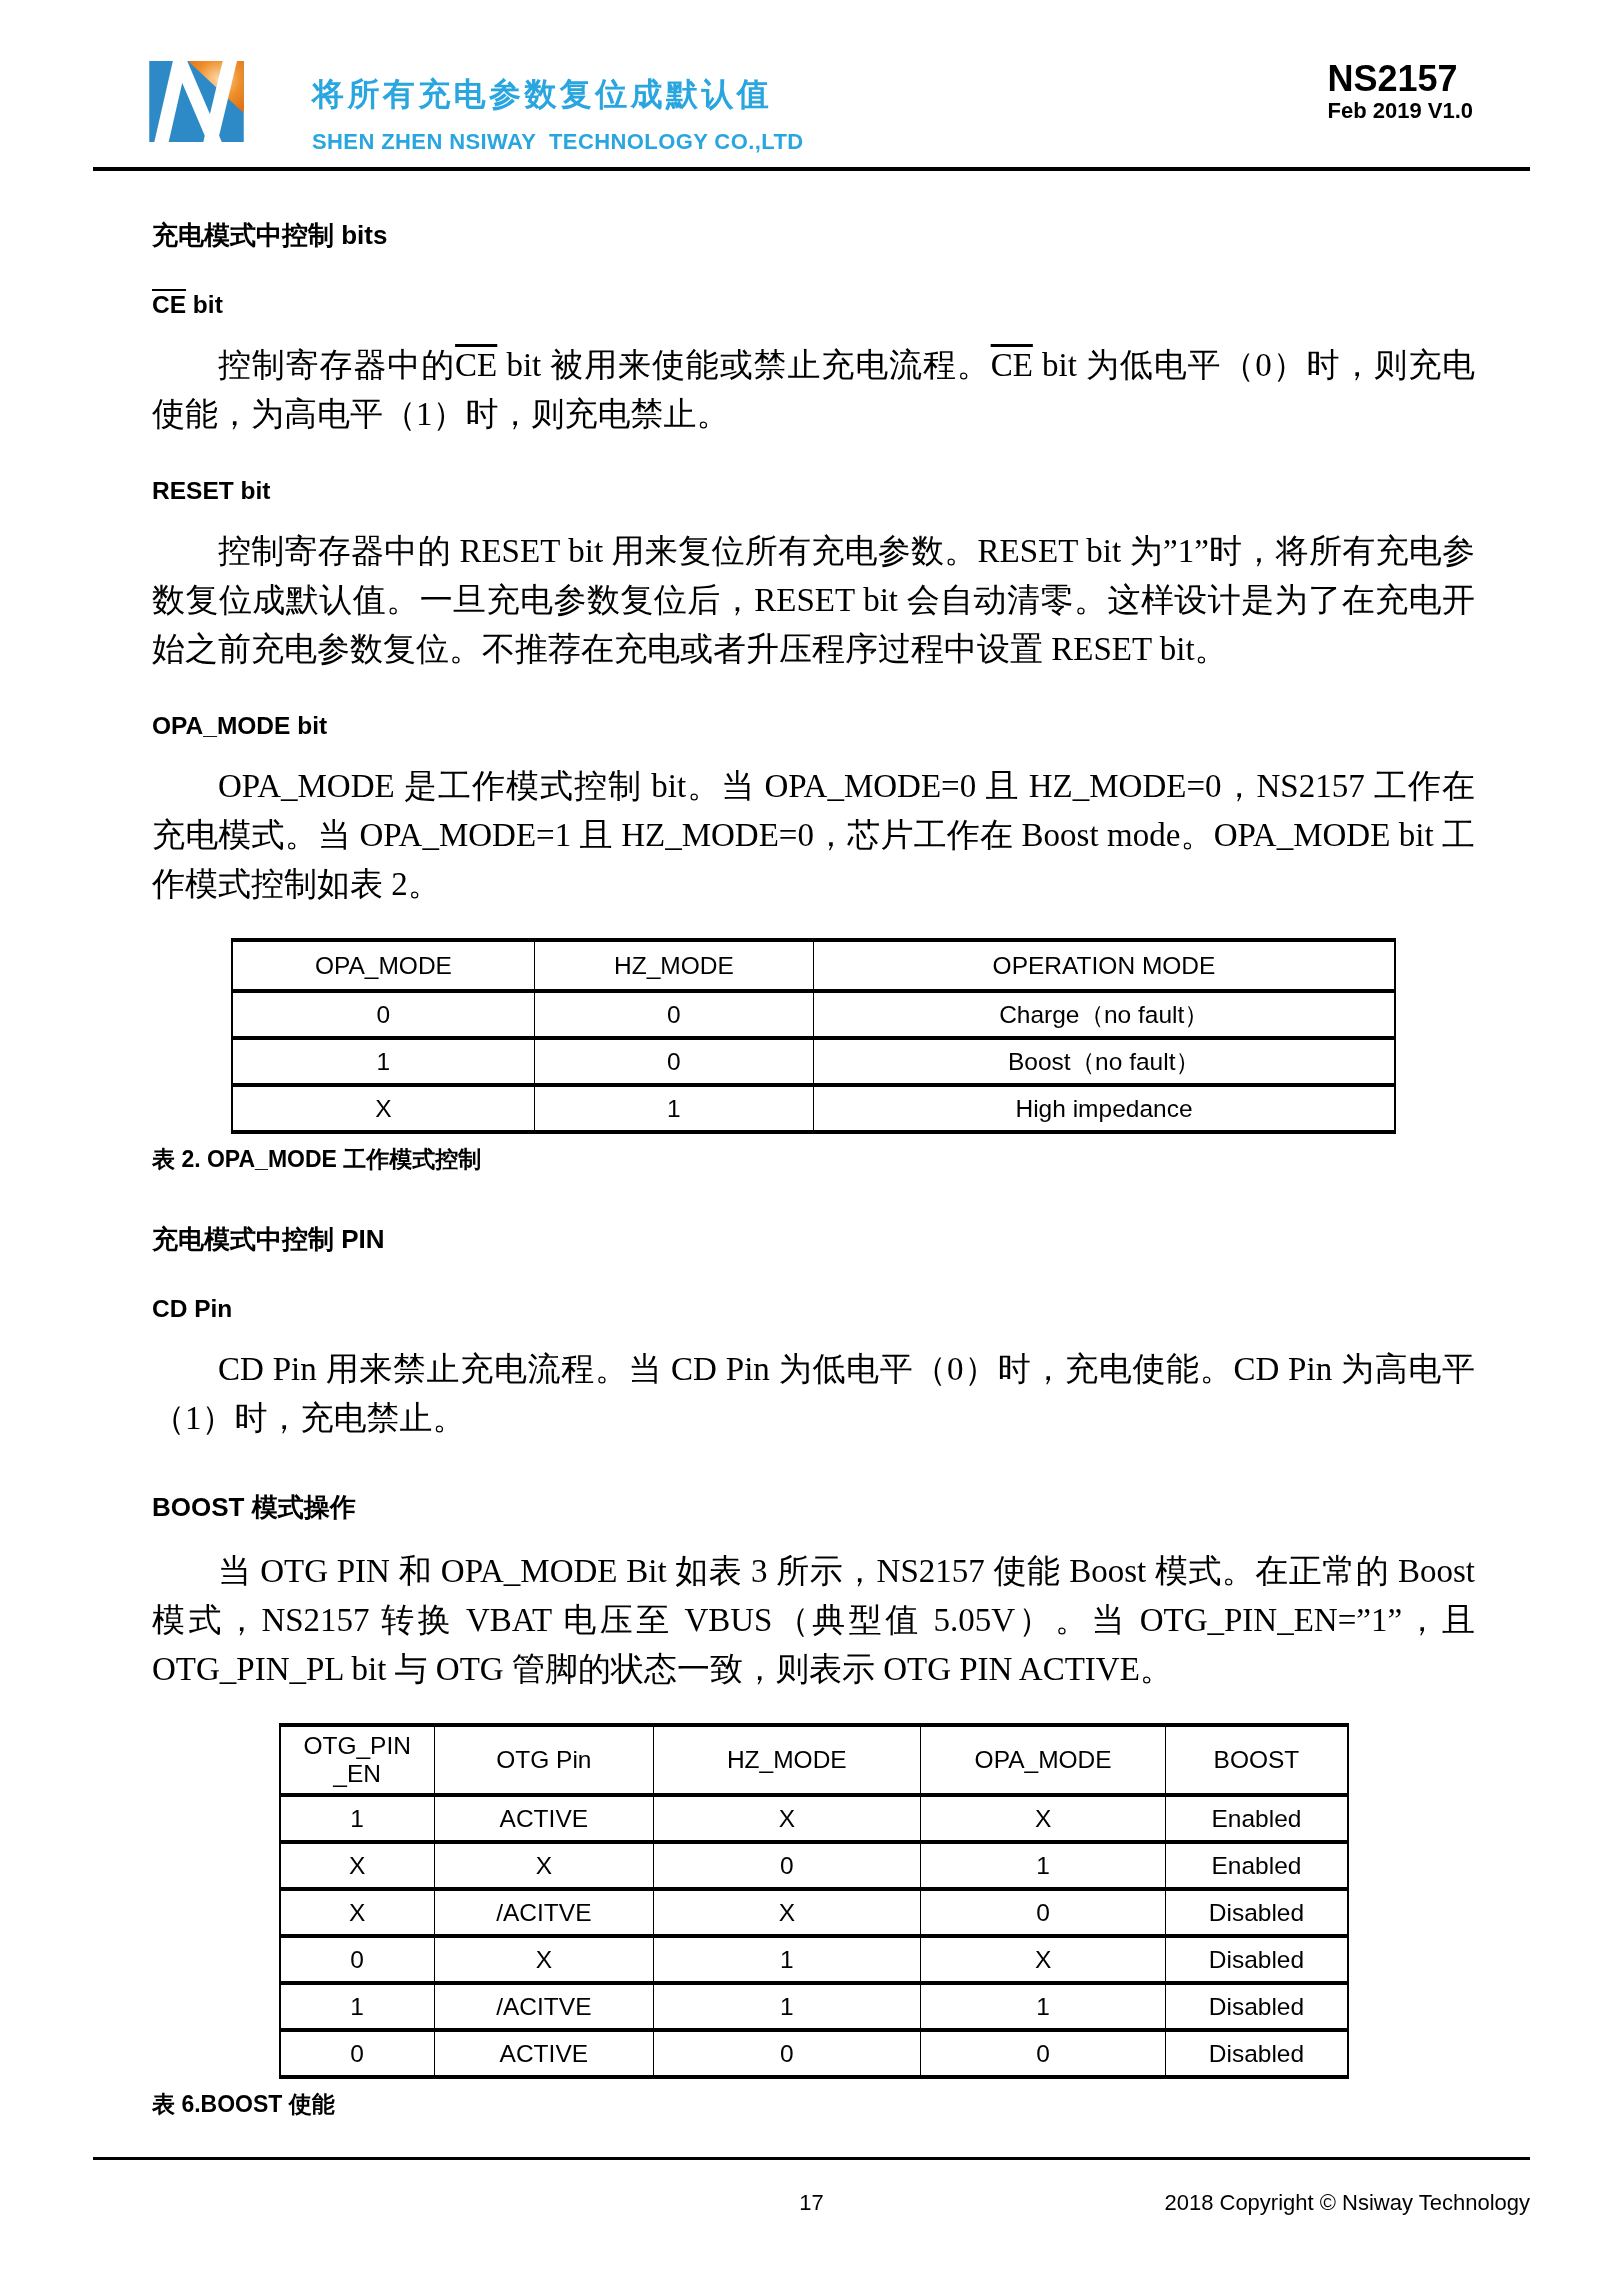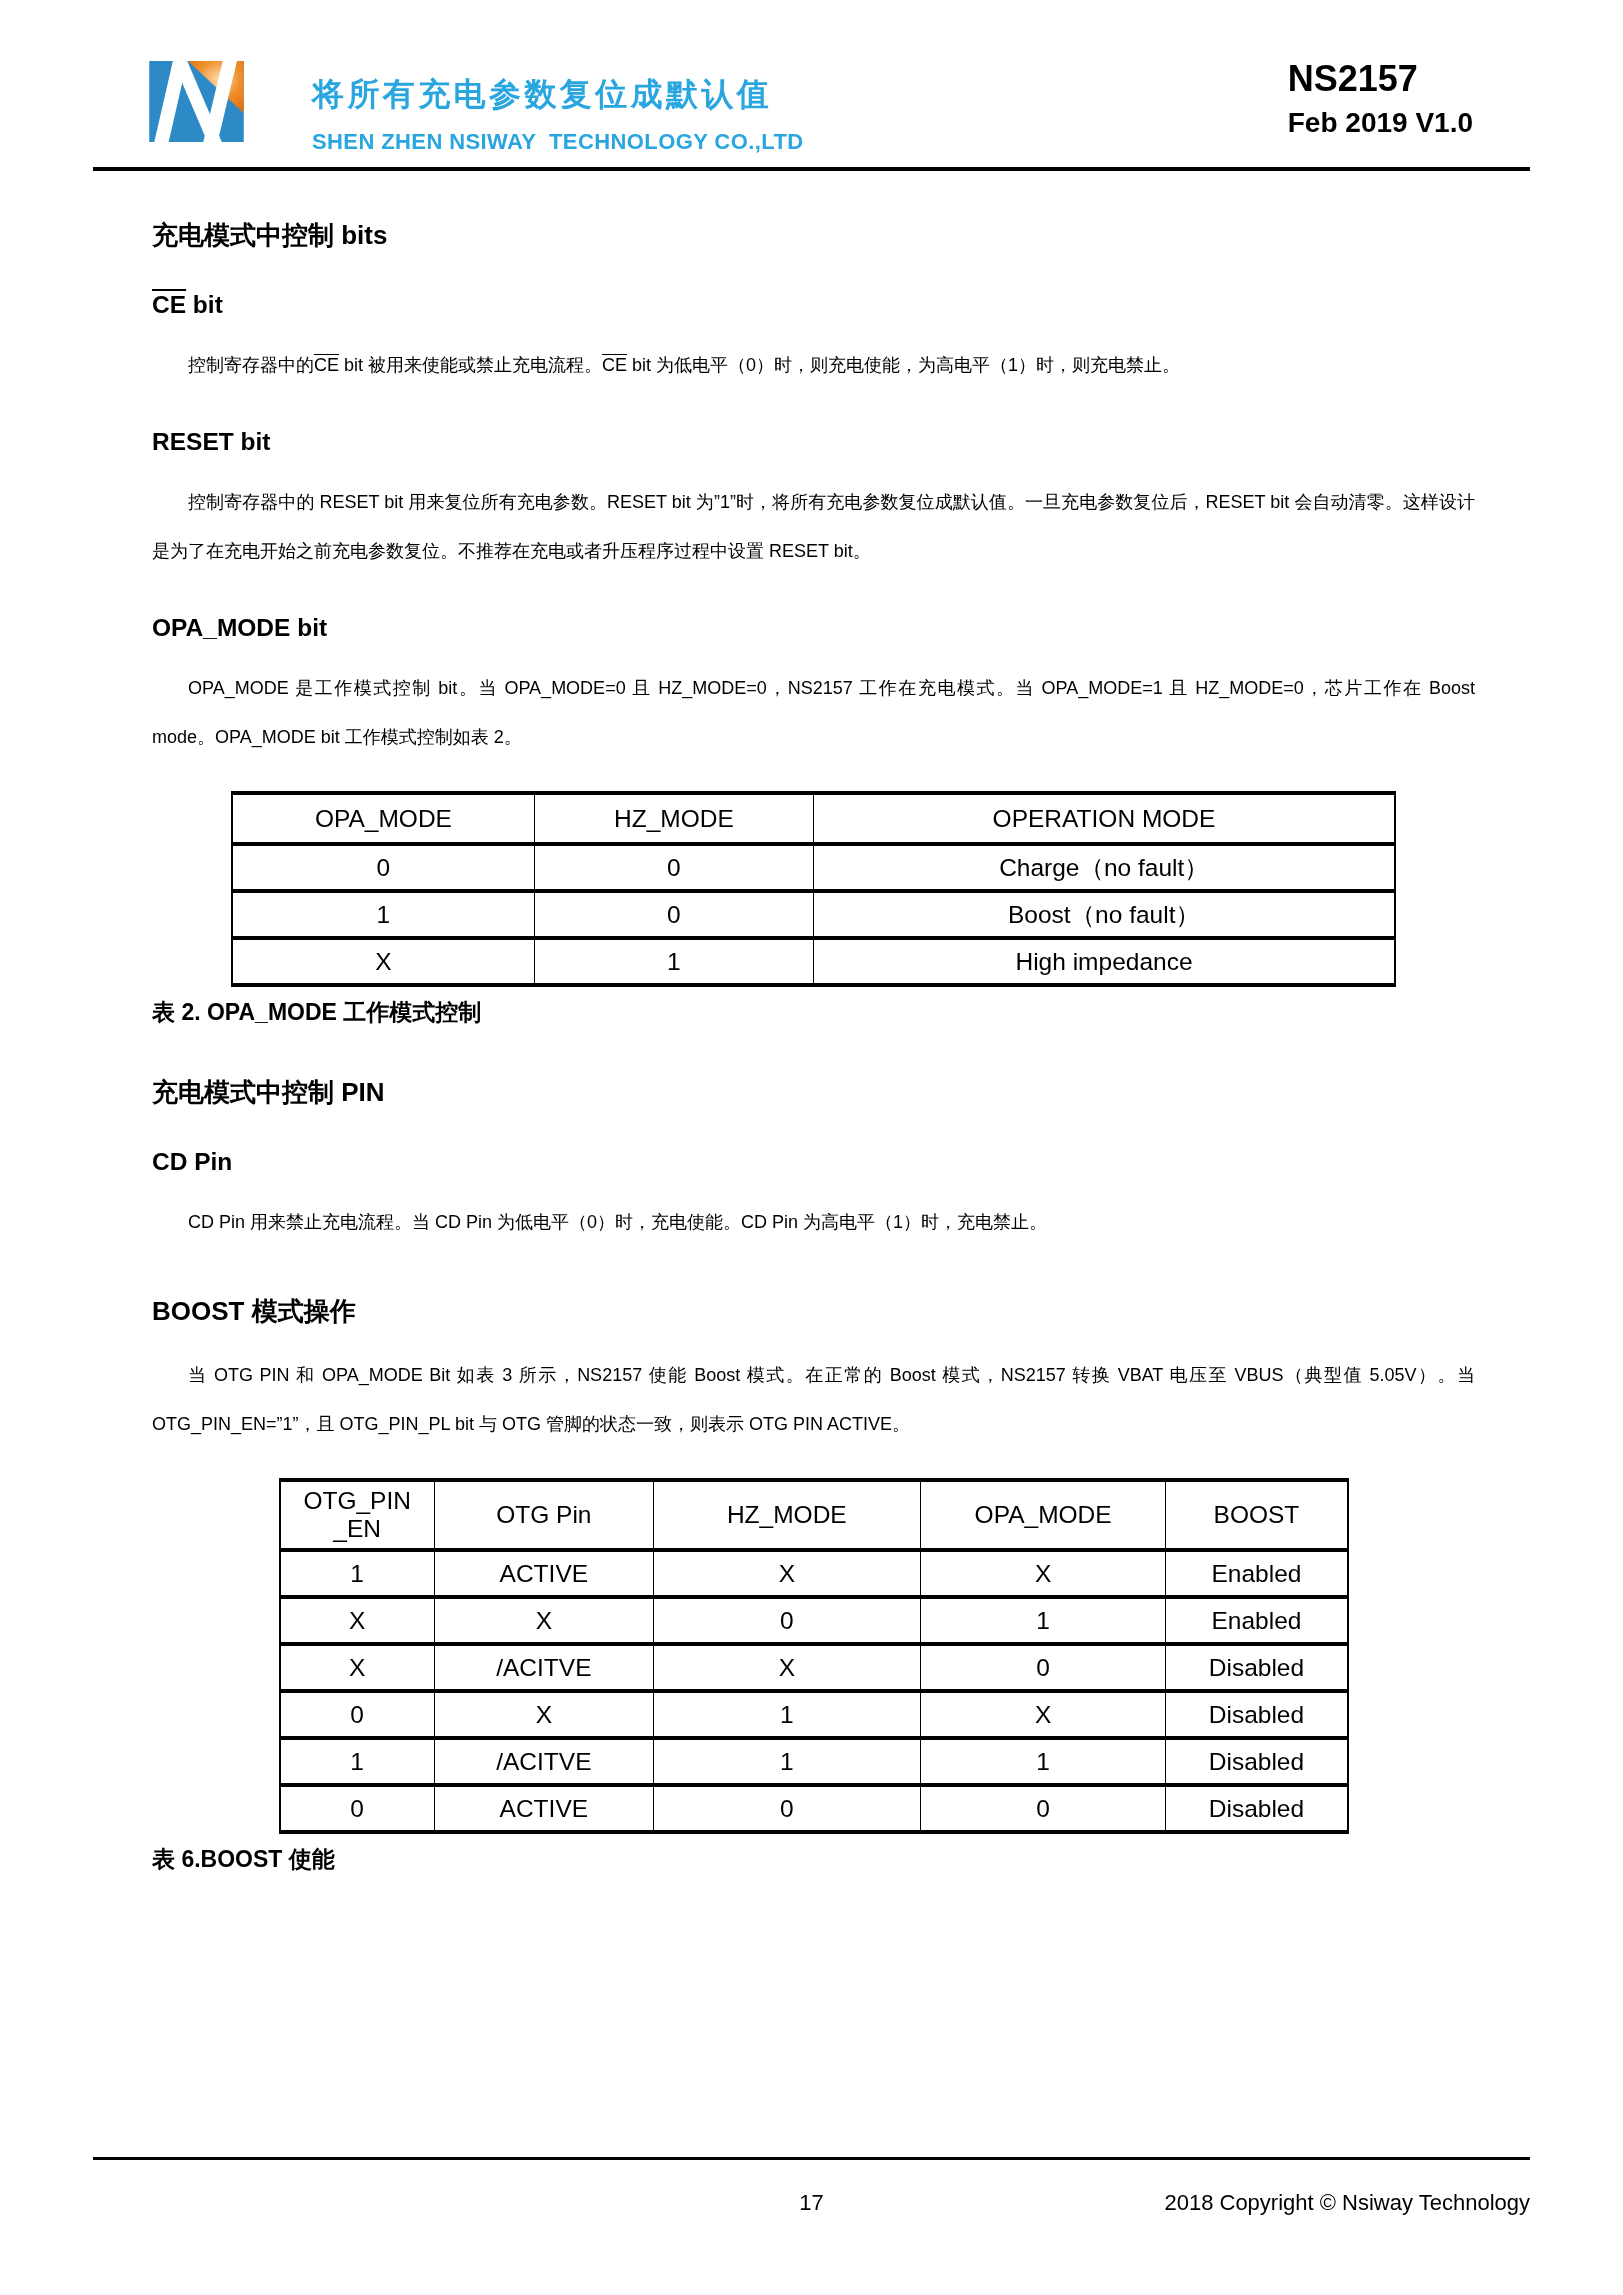--- a/index.html
+++ b/index.html
@@ -22,28 +22,28 @@
   .company-cn {
     font-size: 32px; font-weight: bold; color: #29a6df;
     letter-spacing: 3.4px; white-space: pre;
   }
   .company-en {
     font-size: 22px; font-weight: bold; color: #29a6df;
     letter-spacing: 0.4px; margin-top: 12px; white-space: pre;
   }
   .docinfo { margin-left: auto; margin-right: 57px; padding-top: 0; }
   .part-number { font-size: 36px; font-weight: bold; line-height: 1.0; }
-  .revision { font-size: 28px; font-weight: bold; margin-top: 10px; text-align: center; }
+  .revision { font-size: 22px; font-weight: bold; margin-top: 1px; text-align: center; }
   
   main { margin: 0 148px 0 152px; }
   h2.sec { font-size: 26px; font-weight: bold; margin: 47px 0 0; }
   h3.sub { font-size: 24.5px; font-weight: bold; margin: 38px 0 0; }
   p.body {
-    font-size: 18px; line-height: 49px; margin: 22px 0 0;
-    text-align: justify; text-indent: 2em;
+    font-size: 33px; line-height: 49px; margin: 22px 0 0;
+    text-align: justify; text-indent: 2em; font-family: Liberation Serif, serif;
   }
   .ov { text-decoration: overline; }
   
   table.dtable {
     border-collapse: collapse; margin: 29px auto 0;
     border: 2.5px solid #000; table-layout: fixed;
   }
   table.t2 { width: 1165px; }
   table.t3 { width: 1070px; }
   .dtable th, .dtable td {

